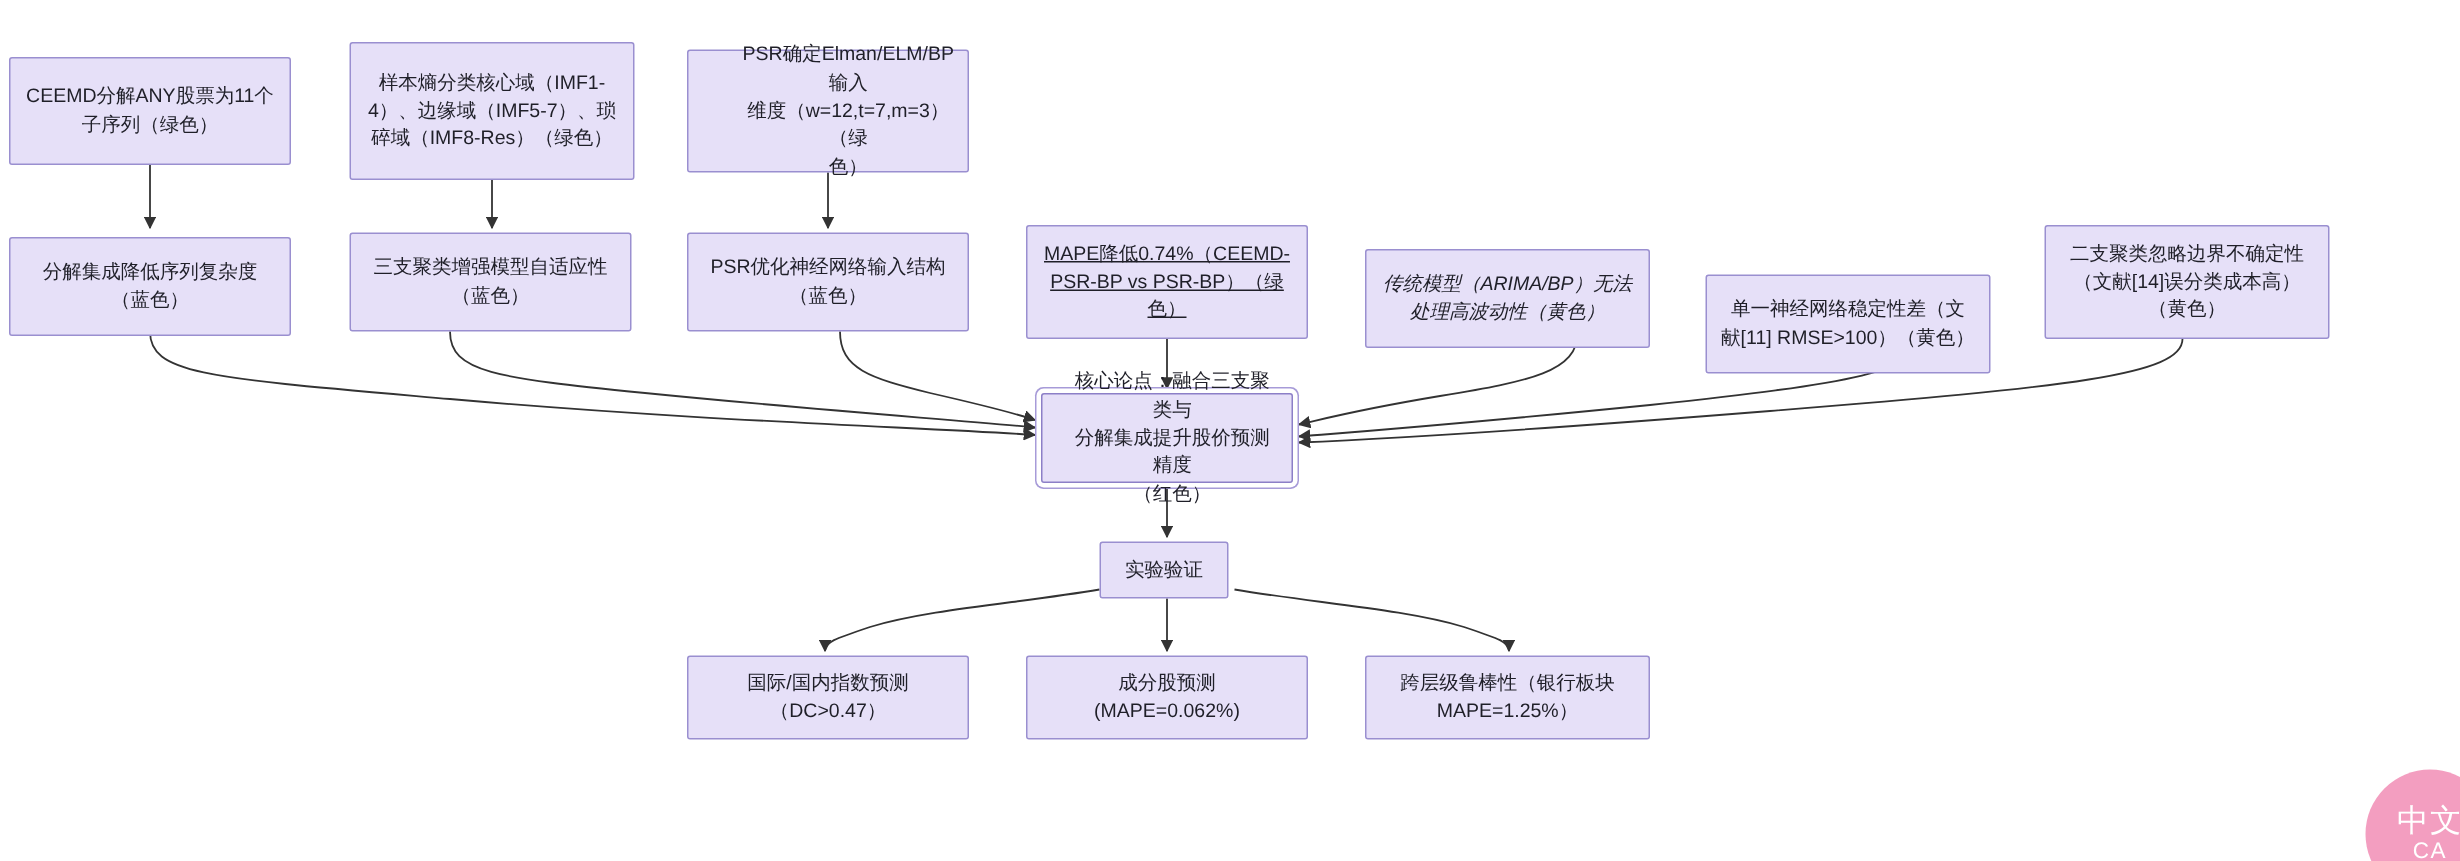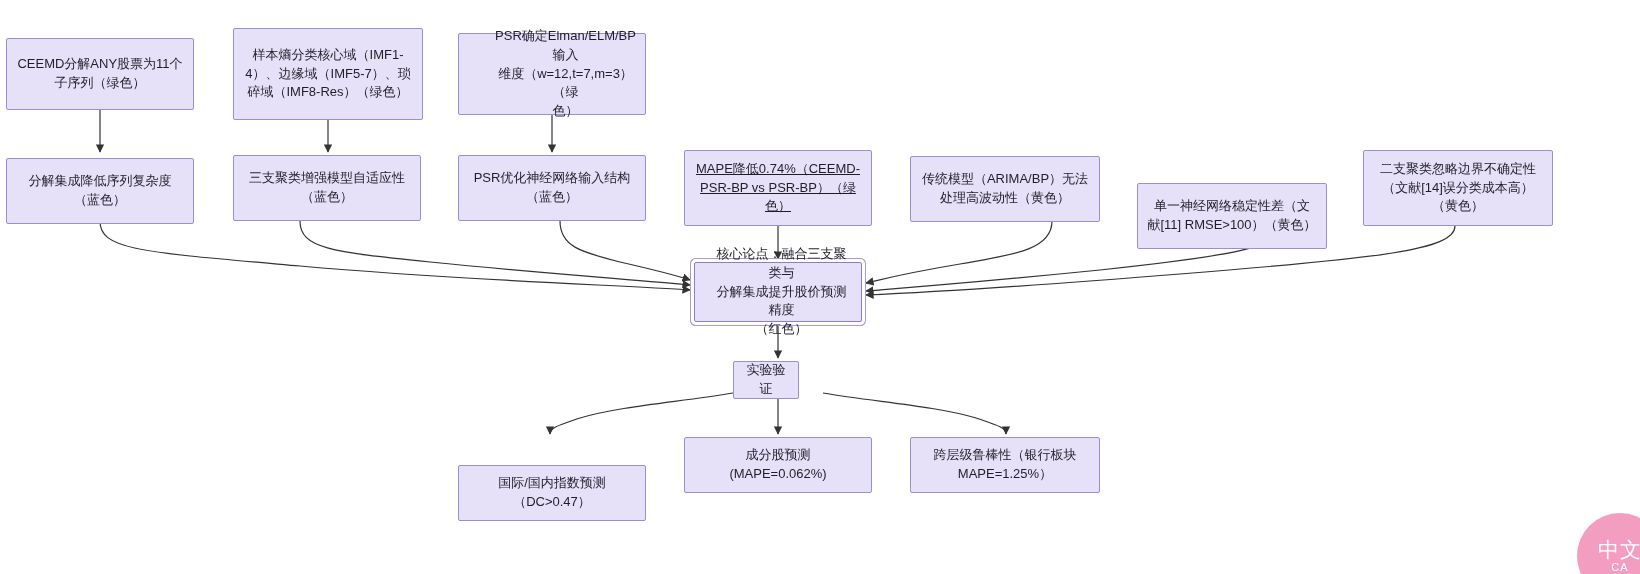--- a/index.html
+++ b/index.html
@@ -63,21 +63,21 @@
     justify-content: center;
     flex-direction: column;
     color: #ffffff;
     font-size: 21px;
     line-height: 1.0;
     letter-spacing: 1px;
     z-index: 5;
     overflow: hidden;
   }
   .watermark .wm-sub {
-    font-size: 11px;
+    font-size: 15px;
     margin-top: 2px;
   }
 </style>
 </head>
 <body>
 
 <div id="canvas">
 
   <svg id="edges" viewBox="0 0 1640 574" xmlns="http://www.w3.org/2000/svg">
     <defs>
@@ -140,21 +140,21 @@
     <span class="txt">PSR优化神经网络输入结构
 （蓝色）</span>
   </div>
 
   <div class="node" style="left:684px; top:150px; width:188px; height:76px;text-decoration:underline;">
     <span class="txt">MAPE降低0.74%（CEEMD-
 PSR-BP vs PSR-BP）（绿
 色）</span>
   </div>
 
-  <div class="node" style="left:910px; top:156px; width:190px; height:66px;">
+  <div class="node" style="left:910px; top:166px; width:190px; height:66px;font-style:italic;">
     <span class="txt">传统模型（ARIMA/BP）无法
 处理高波动性（黄色）</span>
   </div>
 
   <div class="node" style="left:1137px; top:155px; width:190px; height:66px;margin-top:28px;">
     <span class="txt">单一神经网络稳定性差（文
 献[11] RMSE&gt;100）（黄色）</span>
   </div>
 
   <div class="node" style="left:1363px; top:150px; width:190px; height:76px;">
@@ -162,25 +162,25 @@
 （文献[14]误分类成本高）
 （黄色）</span>
   </div>
 
   <div class="node core" style="left:694px; top:262px; width:168px; height:60px;">
     <span class="txt">核心论点：融合三支聚类与
 分解集成提升股价预测精度
 （红色）</span>
   </div>
 
-  <div class="node" style="left:733px; top:361px; width:66px; height:38px;font-family:Liberation Serif, serif;">
+  <div class="node" style="left:733px; top:361px; width:86px; height:38px;font-family:Liberation Serif, serif;">
     <span class="txt">实验验证</span>
   </div>
 
-  <div class="node" style="left:458px; top:437px; width:188px; height:56px;margin-top:28px;">
+  <div class="node" style="left:458px; top:437px; width:188px; height:56px;">
     <span class="txt">国际/国内指数预测
 （DC&gt;0.47）</span>
   </div>
 
   <div class="node" style="left:684px; top:437px; width:188px; height:56px;">
     <span class="txt">成分股预测
 (MAPE=0.062%)</span>
   </div>
 
   <div class="node" style="left:910px; top:437px; width:190px; height:56px;">

